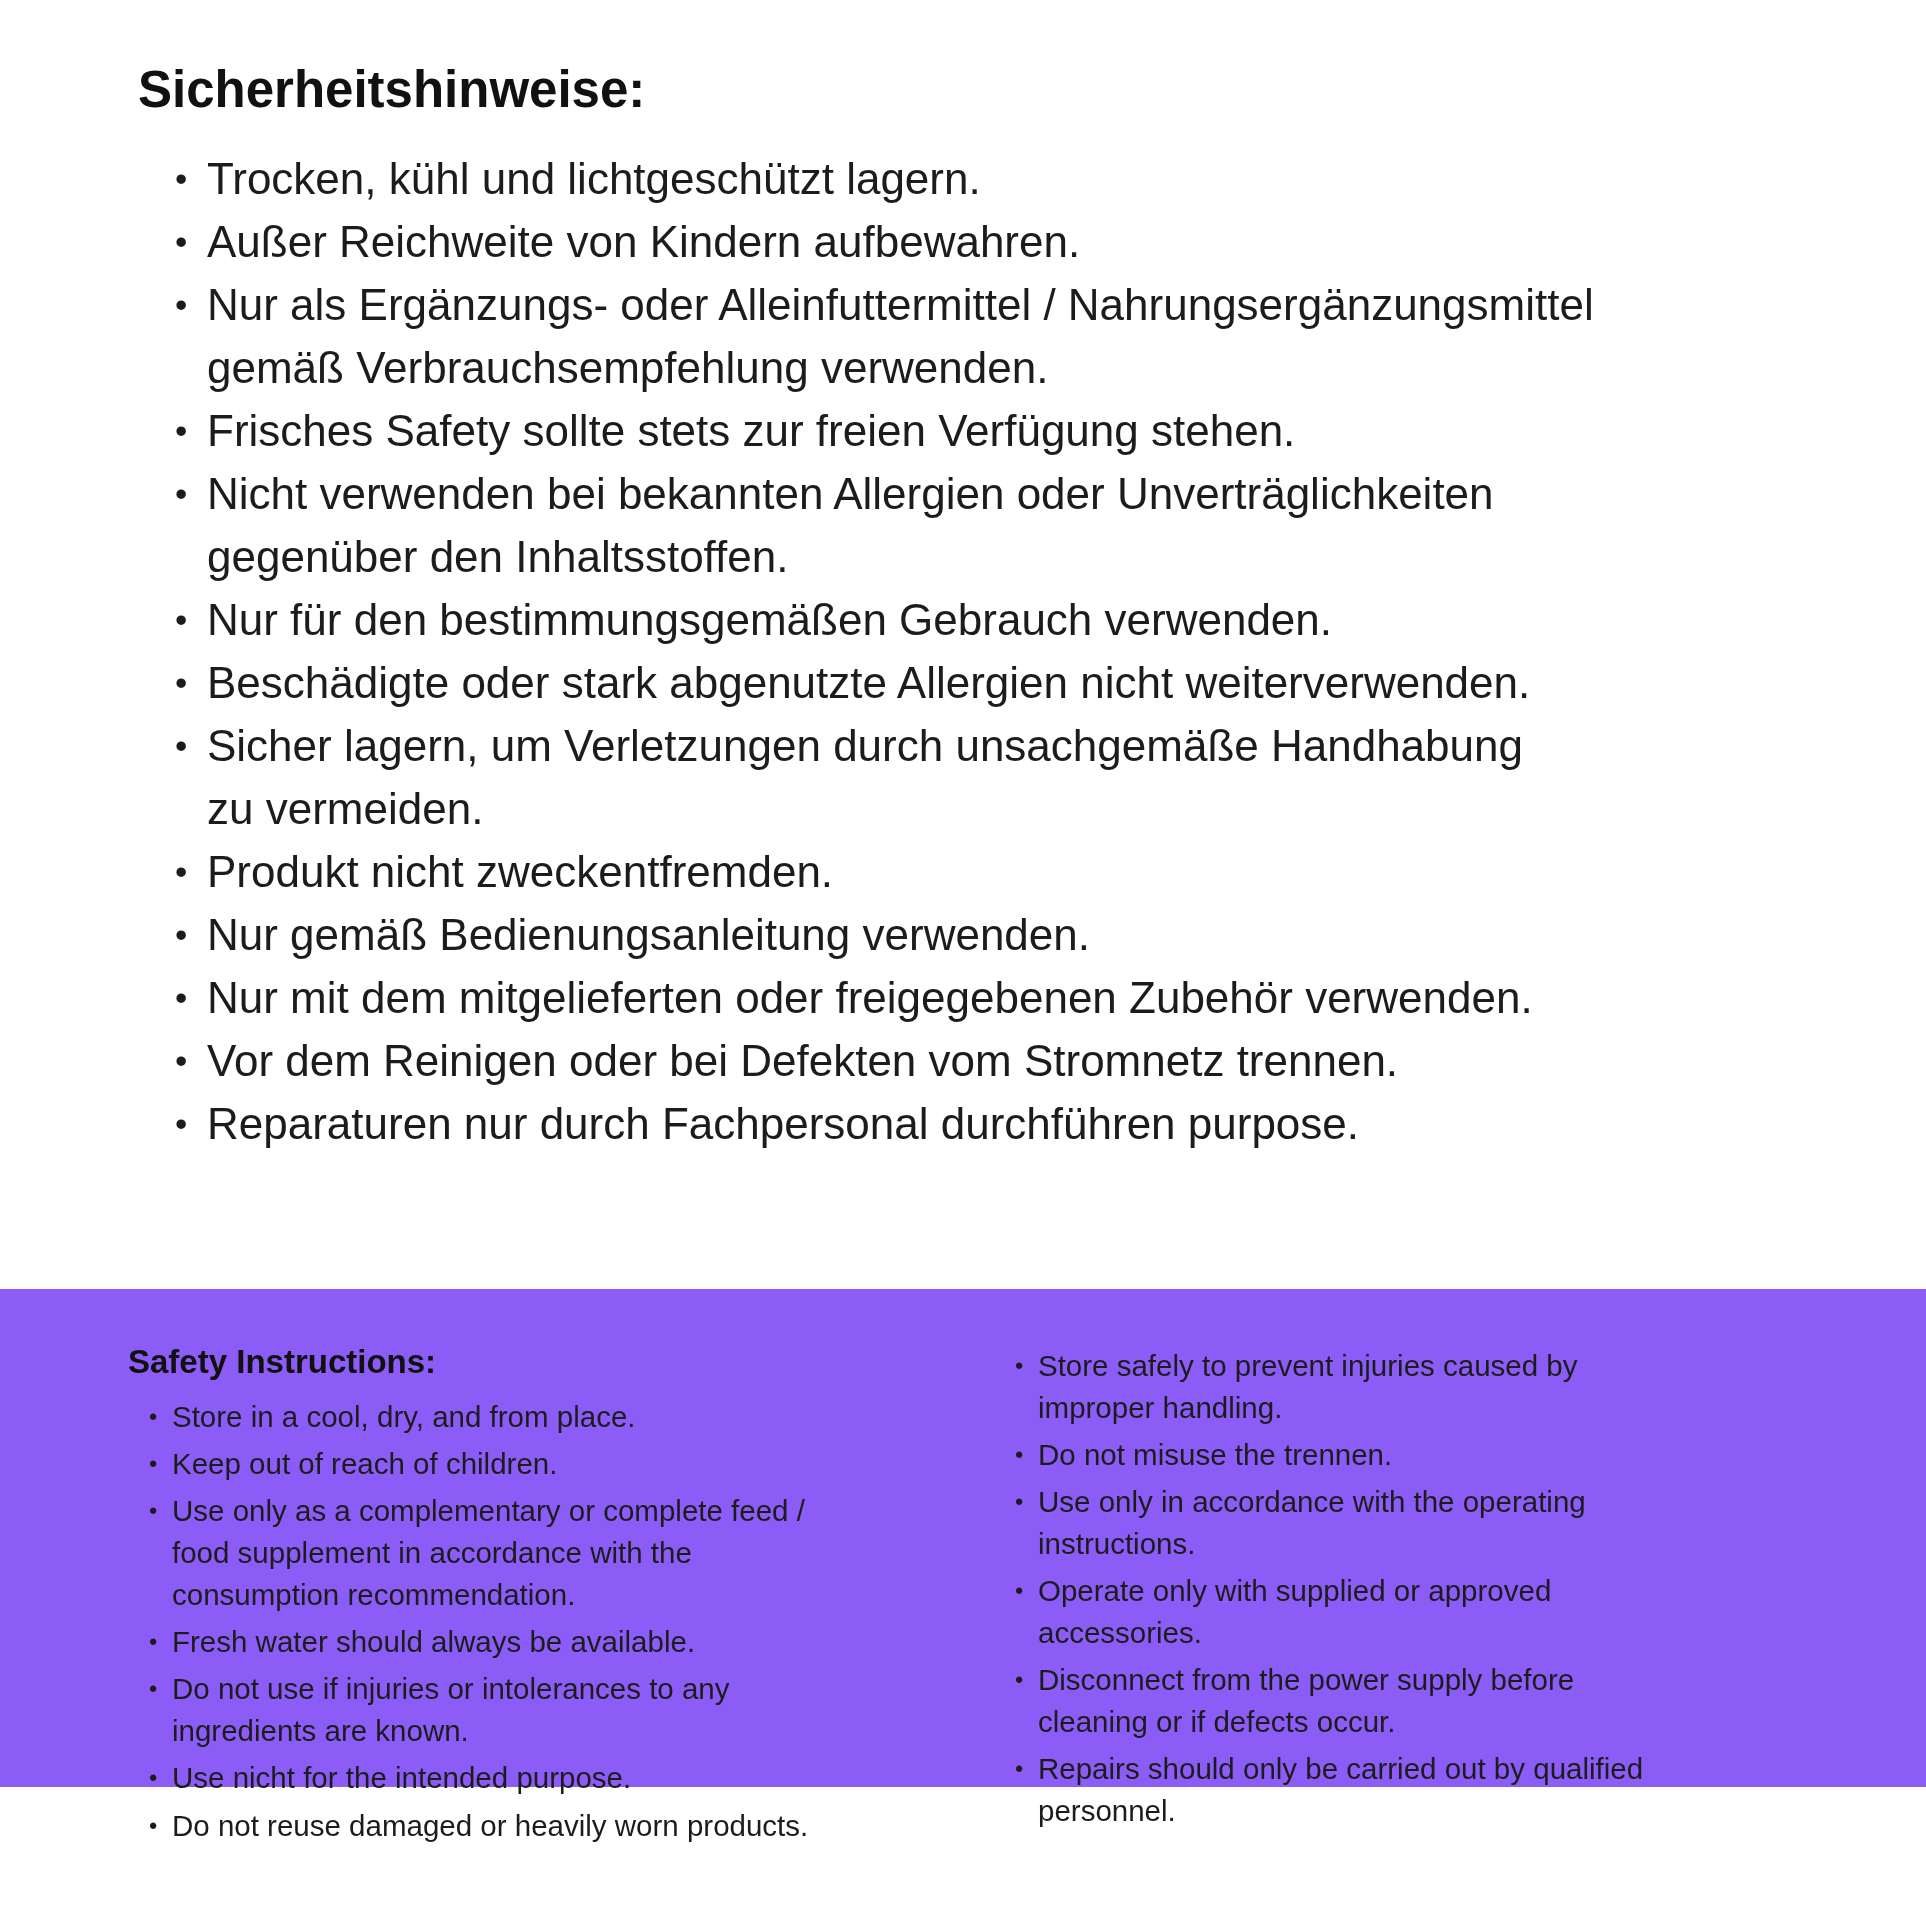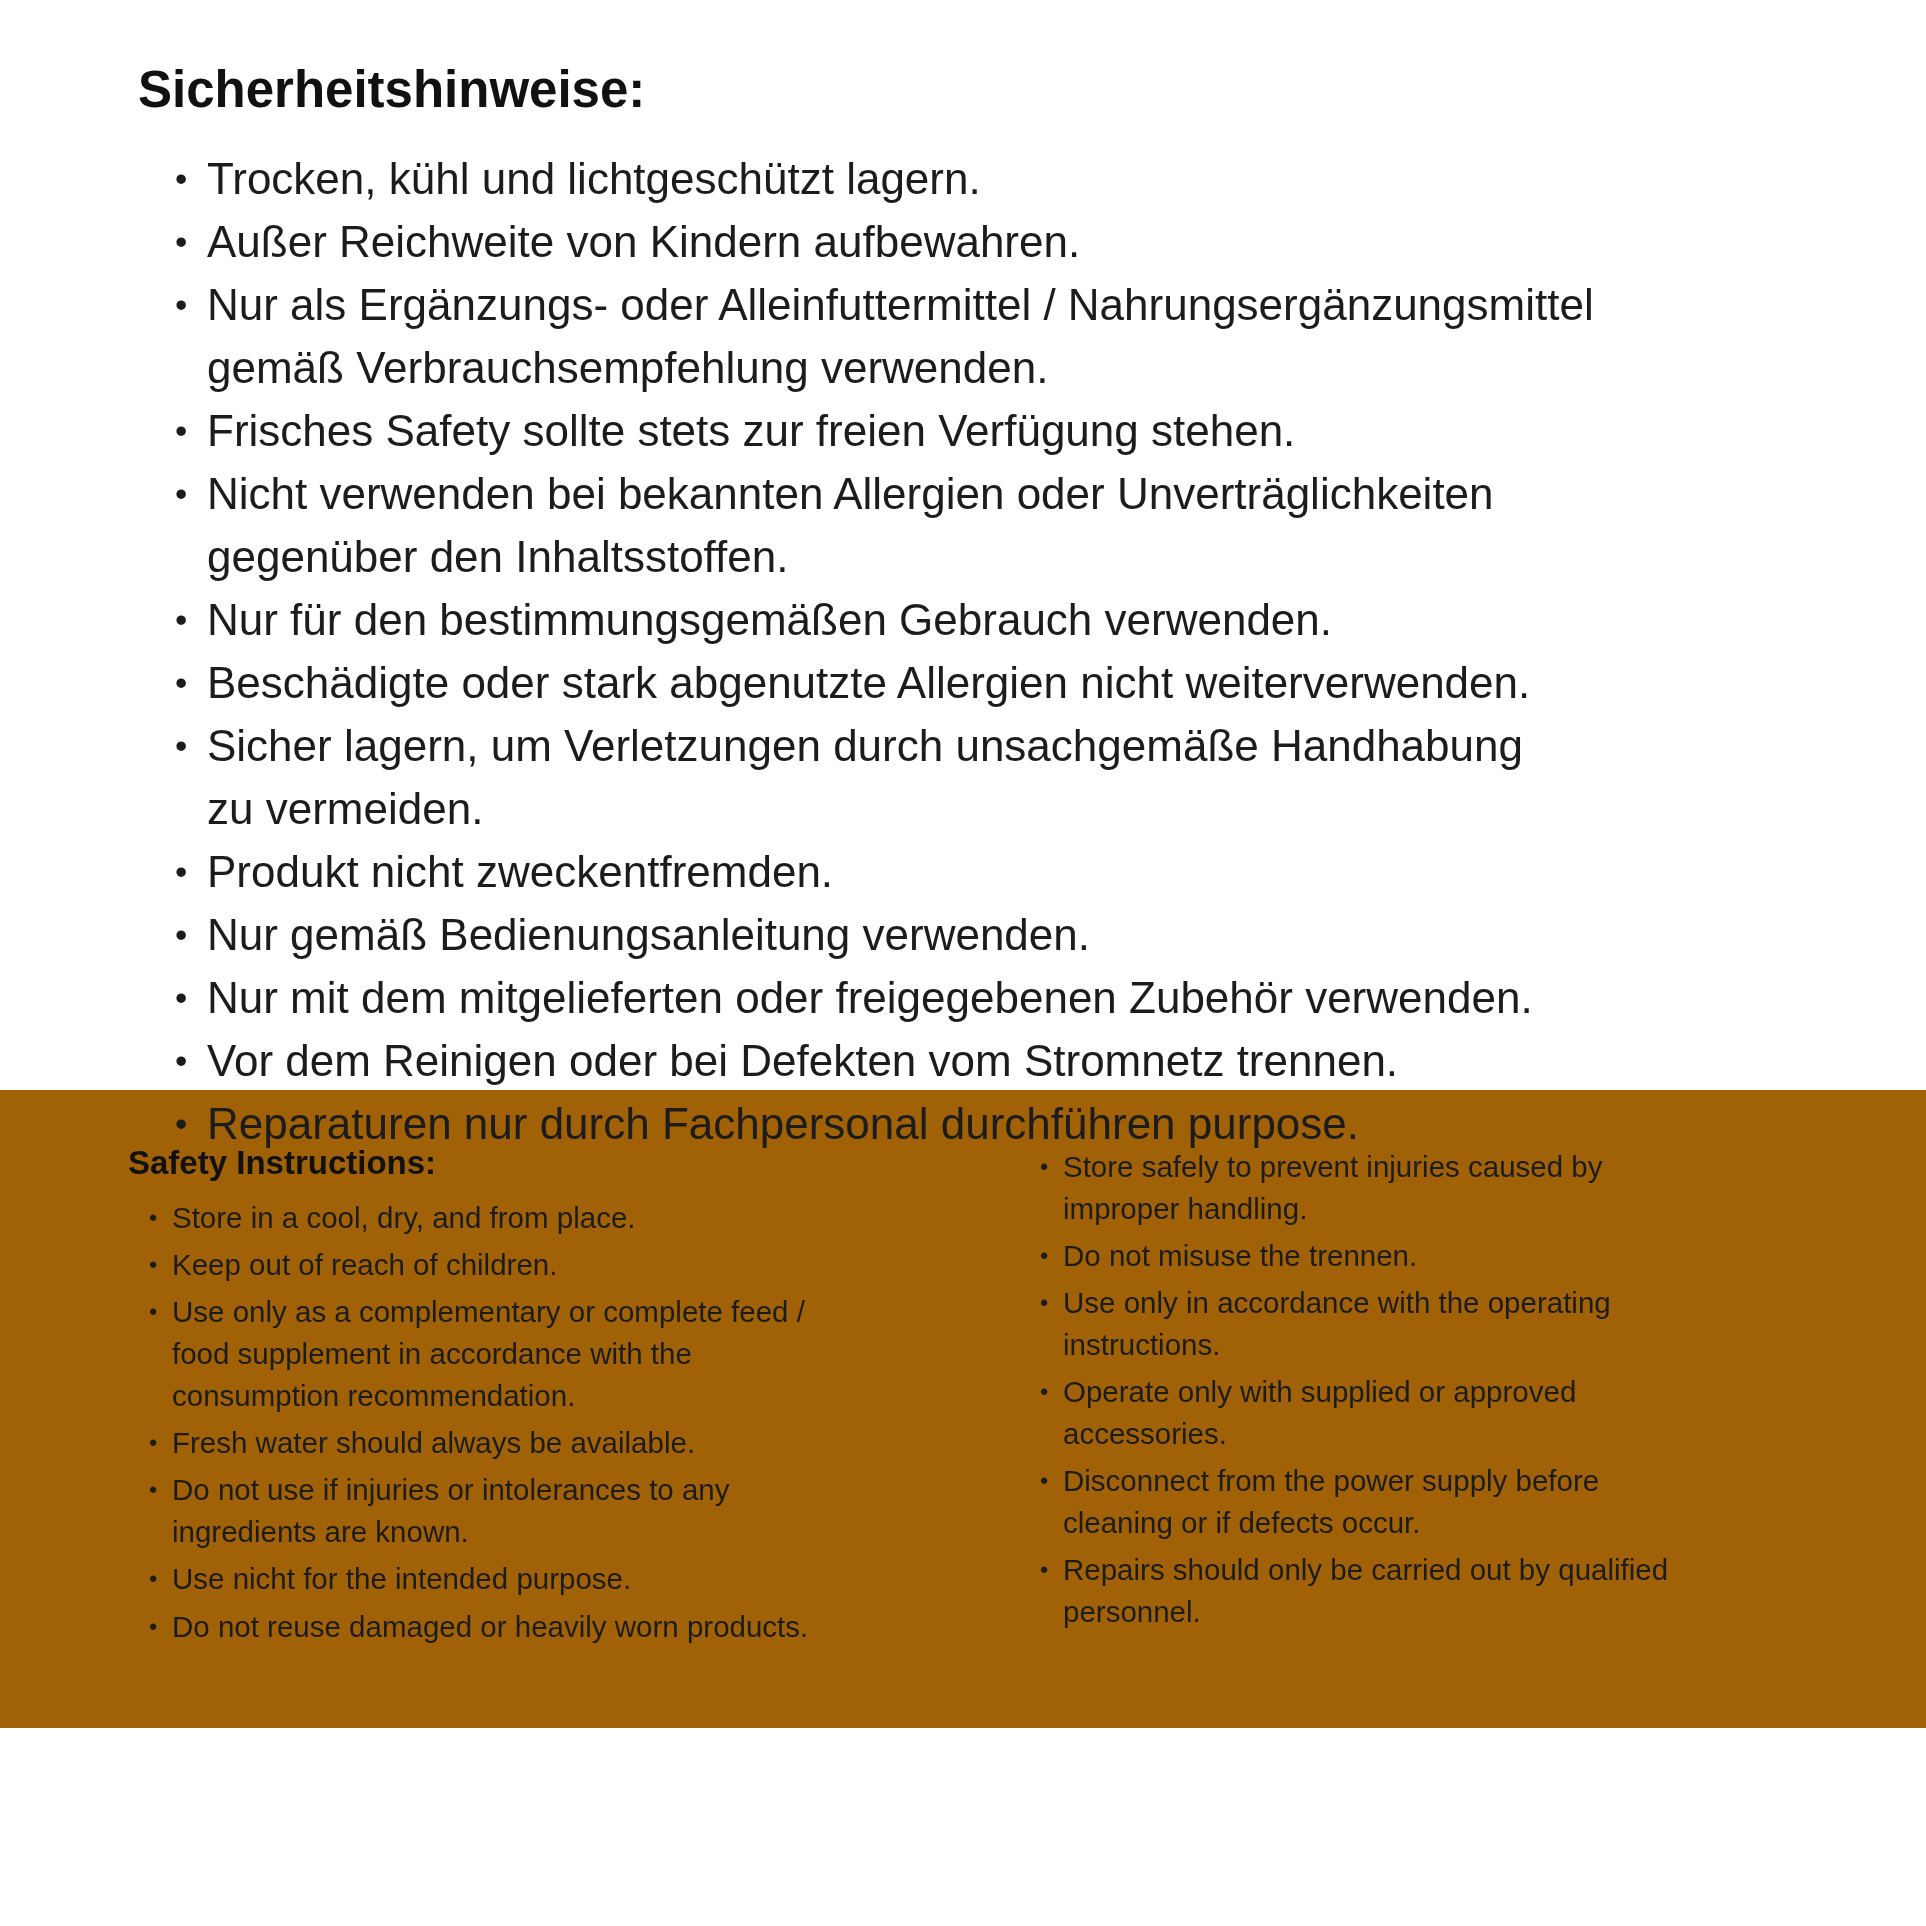--- a/index.html
+++ b/index.html
@@ -6,21 +6,21 @@
   body {
     width: 1926px;
     height: 1926px;
     overflow: hidden;
     font-family: "Liberation Sans", "DejaVu Sans", sans-serif;
     color: #161616;
   }
 
   
   .section-de {
-    height: 1090px;
+    height: 1289px;
     box-sizing: border-box;
     padding: 64px 77px 16px 138px;
     background: #ffffff;
   }
   .de-title {
     font-size: 51px;
     font-weight: bold;
     line-height: 1;
     margin: 0 0 32px 0;
     color: #111111;
@@ -38,27 +38,26 @@
     flex: 0 0 69px;
     box-sizing: border-box;
     padding-left: 37px;
     font-size: 0.8em;
     line-height: 63px;
   }
   .item-text { white-space: pre-line; flex: 1 1 auto; }
 
   
   .section-en {
-    height: 638px;
+    height: 498px;
     box-sizing: border-box;
     padding: 56px 58px 0 128px;
-    background: #a16207;
+    background: #8b5cf6;
     display: flex;
     align-items: flex-start;
-    gap: 25px;
   }
   .col-left { flex: 0 0 866px; }
   .col-right { flex: 1 1 auto; }
   .en-title {
     font-size: 33px;
     font-weight: bold;
     line-height: 33px;
     margin: 0 0 18px 0;
     color: #111111;
   }

